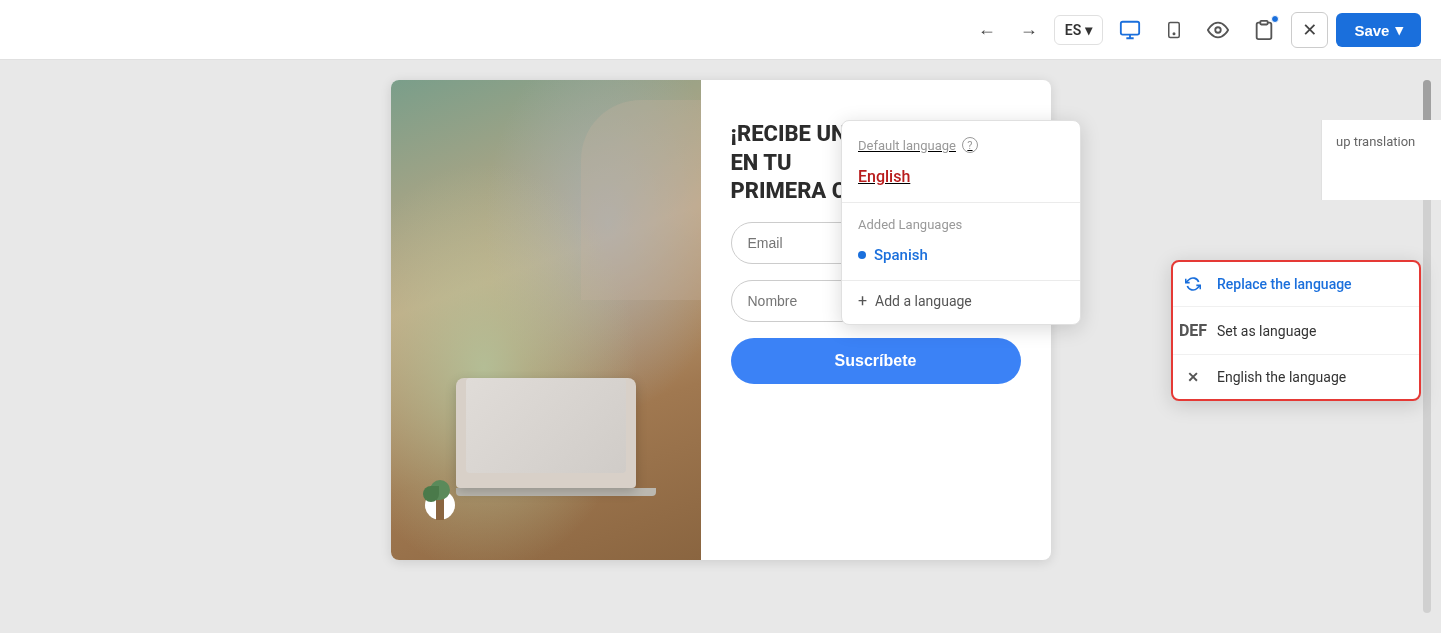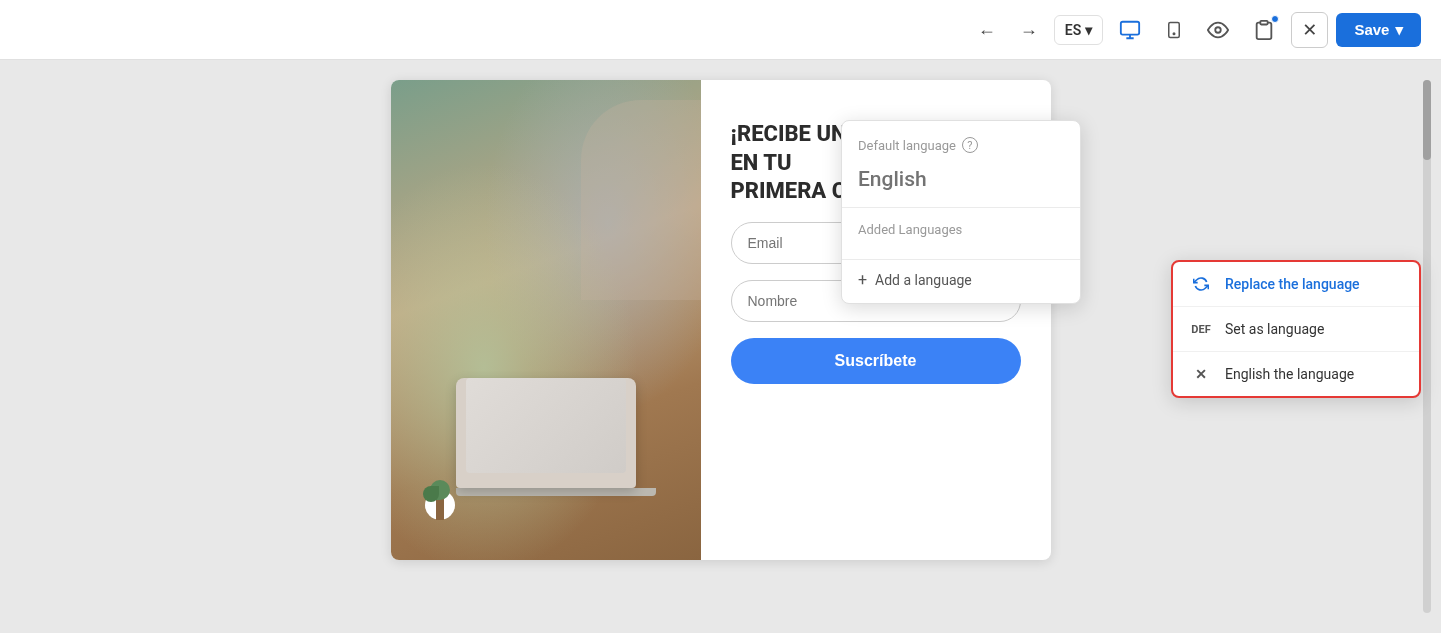--- a/index.html
+++ b/index.html
@@ -59,21 +59,21 @@
     .save-btn {
       background: #1a6fdc;
       color: #fff;
       border: none;
       border-radius: 6px;
       padding: 8px 18px;
       font-size: 15px;
       font-weight: 600;
       cursor: pointer;
       display: flex;
-      align-items: center;
+      align-items: flex-end;
       gap: 6px;
     }
 
     .close-btn {
       background: #fff;
       border: 1px solid #ccc;
       border-radius: 6px;
       padding: 6px 10px;
       cursor: pointer;
       font-size: 18px;
@@ -197,20 +197,21 @@
       background: #fff;
       border: 1px solid #e0e0e0;
       border-radius: 8px;
       box-shadow: 0 4px 20px rgba(0,0,0,0.15);
       z-index: 200;
       overflow: hidden;
     }
 
     .lang-dropdown-section {
       padding: 16px 16px 12px;
+      text-decoration: underline;
     }
 
     .lang-section-label {
       font-size: 13px;
       color: #999;
       margin-bottom: 10px;
       display: flex;
       align-items: center;
       gap: 6px;
     }
@@ -222,23 +223,23 @@
       border: 1.5px solid #999;
       display: inline-flex;
       align-items: center;
       justify-content: center;
       font-size: 11px;
       color: #999;
       cursor: pointer;
     }
 
     .lang-value {
-      font-size: 21px;
+      font-size: 16px;
       font-weight: 500;
-      color: #737373;
+      color: #b91c1c;
       padding: 4px 0;
     }
 
     .lang-divider {
       height: 1px;
       background: #ebebeb;
       margin: 0 0;
     }
 
     .lang-added-section {
@@ -299,21 +300,21 @@
       border-radius: 8px;
       box-shadow: 0 4px 20px rgba(0,0,0,0.15);
       z-index: 300;
       overflow: hidden;
     }
 
     .context-menu-item {
       display: flex;
       align-items: center;
       gap: 14px;
-      padding: 14px 18px;
+      padding: 14px 10px;
       cursor: pointer;
       font-size: 14px;
       color: #333;
     }
 
     .context-menu-item + .context-menu-item {
       border-top: 1px solid #f0f0f0;
     }
 
     .context-icon {
@@ -439,35 +440,42 @@
           <span>Suscríbete</span>
         </button>
       </div>
     </div>
 
     <div class="canvas-scrollbar">
       <div class="canvas-scrollbar-thumb"></div>
     </div>
   </div>
 
+  <div class="right-panel-partial">
+    <span>up translation</span>
+  </div>
 
   <div class="lang-dropdown">
 
     <div class="lang-dropdown-section">
       <div class="lang-section-label">
         <span>Default language</span>
         <span class="lang-question-icon">?</span>
       </div>
       <div class="lang-value">English</div>
     </div>
 
     <div class="lang-divider"></div>
 
     <div class="lang-added-section">
       <div class="lang-added-label">Added Languages</div>
+      <div class="lang-item-spanish">
+        <div class="lang-dot"></div>
+        <span class="lang-item-label">Spanish</span>
+      </div>
     </div>
 
     <div class="lang-divider"></div>
 
     <div class="lang-add-row">
       <span class="lang-add-icon">+</span>
       <span>Add a language</span>
     </div>
   </div>
 
@@ -478,21 +486,21 @@
         <svg width="16" height="16" viewBox="0 0 24 24" fill="none" stroke="#1a6fdc" stroke-width="2.5">
           <path d="M1 4v6h6"></path>
           <path d="M23 20v-6h-6"></path>
           <path d="M20.49 9A9 9 0 0 0 5.64 5.64L1 10m22 4l-4.64 4.36A9 9 0 0 1 3.51 15"></path>
         </svg>
       </span>
       <span class="context-label-replace">Replace the language</span>
     </div>
 
     <div class="context-menu-item">
-      <span class="context-icon" style="font-size:11px;font-weight:700;color:#555;">DEF</span>
+      <span class="context-icon" style="font-size:16px;font-weight:700;color:#555;">DEF</span>
       <span>Set as language</span>
     </div>
 
     <div class="context-menu-item">
       <span class="context-icon" style="font-weight:700;">✕</span>
       <span>English the language</span>
     </div>
   </div>
 
 </div>

